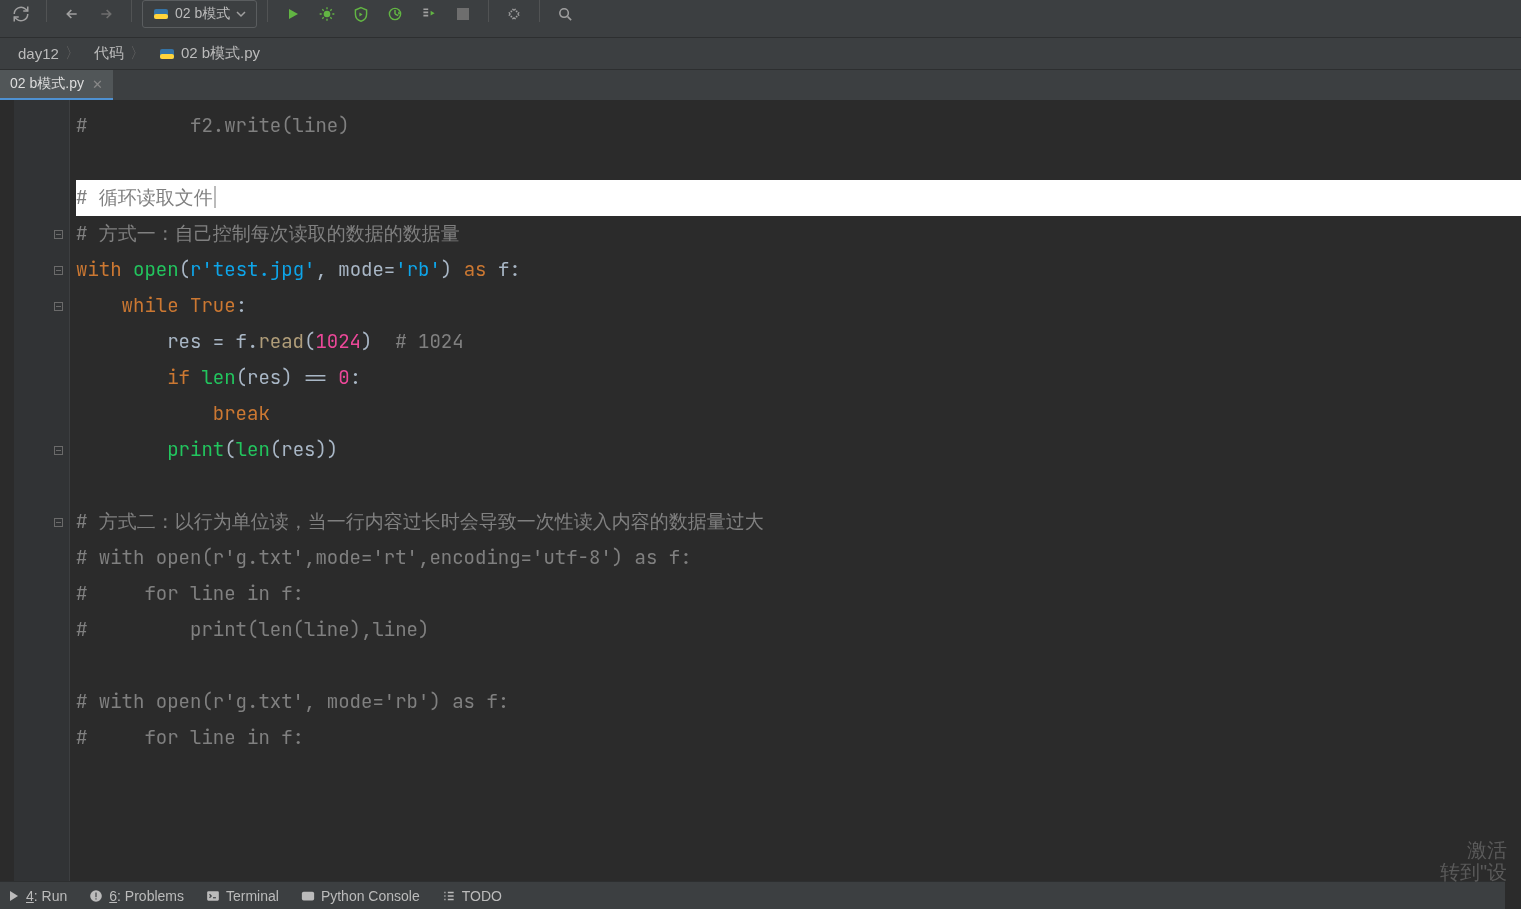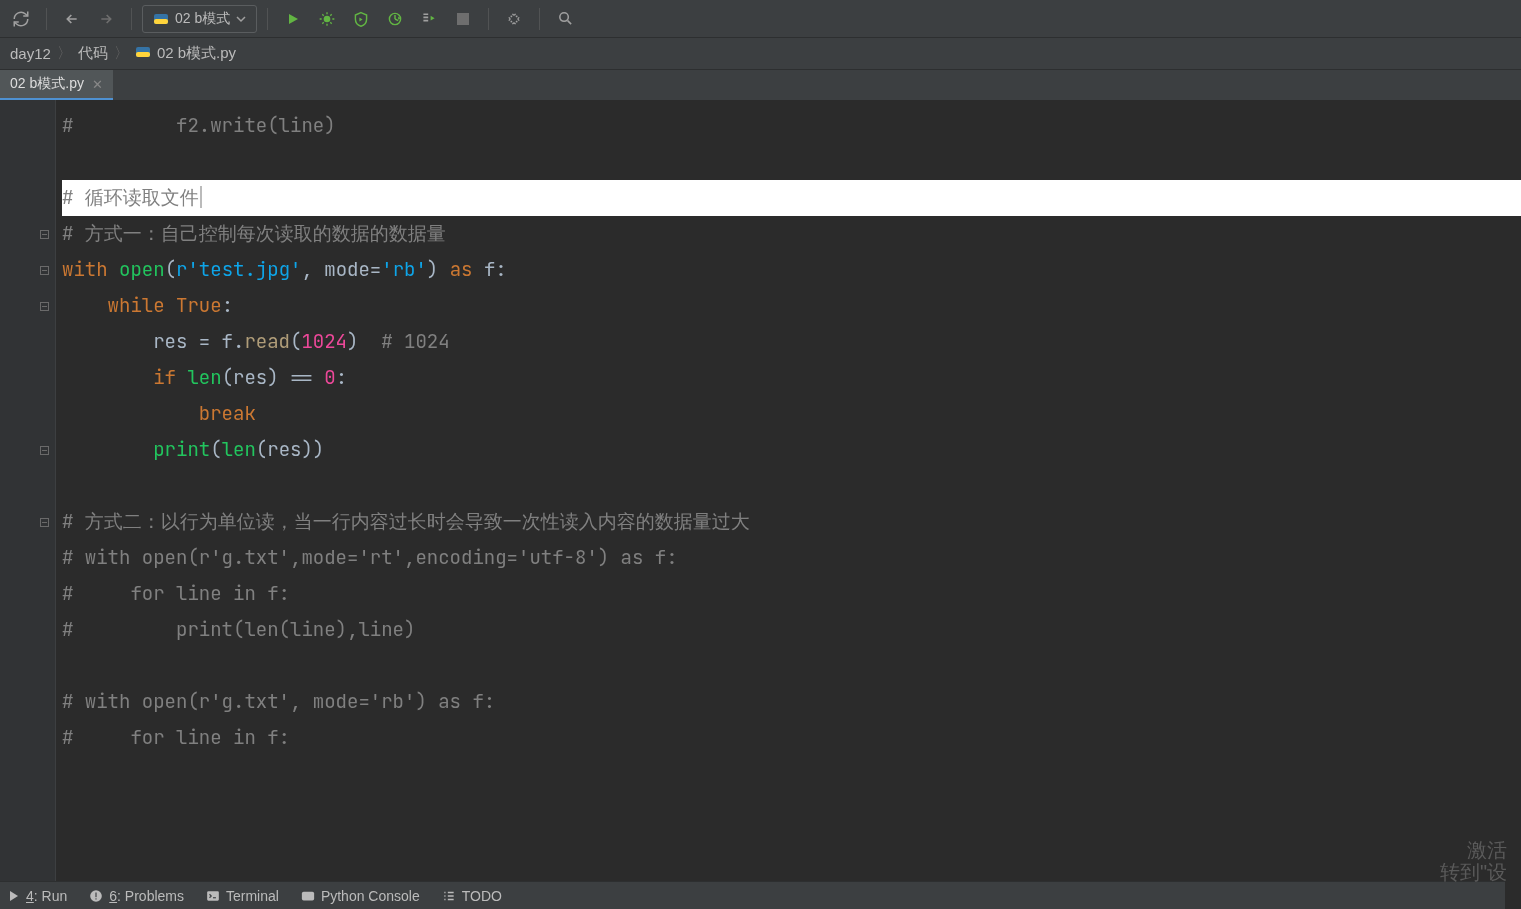--- a/index.html
+++ b/index.html
@@ -9,21 +9,21 @@
     font-family: "Segoe UI", "Microsoft YaHei", sans-serif;
     color: #bbb;
     overflow: hidden;
   }
   
   .toolbar {
     height: 38px;
     background: #3c3f41;
     border-bottom: 1px solid #2d2f30;
     display: flex;
-    align-items: center;
+    align-items: flex-start;
     padding: 0 6px;
     gap: 4px;
   }
   .tb-btn {
     width: 30px; height: 28px;
     display: flex; align-items: center; justify-content: center;
     color: #a0a0a0;
   }
   .sep { width: 1px; height: 22px; background: #515354; margin: 0 6px; }
   .run-cfg {
@@ -38,21 +38,21 @@
   
   .nav {
     height: 32px;
     background: #3c3f41;
     border-bottom: 1px solid #2d2f30;
     display: flex; align-items: center;
     padding: 0 10px;
     font-size: 15px; color: #bbb;
     gap: 6px;
   }
-  .nav .crumb { display: flex; gap: 6px; }
+  .nav .crumb { display: flex; align-items: center; gap: 6px; margin-left: 8px; }
   .nav .chev { color: #666; }
   .pyfile-icon {
     width: 16px; height: 16px;
     display: inline-flex; align-items: center; justify-content: center;
   }
   
   .tabs {
     height: 30px;
     background: #3c3f41;
     display: flex; align-items: flex-end;
@@ -65,20 +65,21 @@
     border-bottom: 2px solid #4e91d2;
   }
   .tab .close { color: #888; font-size: 13px; margin-left: 2px; }
   
   .editor {
     position: relative;
     height: calc(909px - 38px - 32px - 30px - 28px);
     background: #2b2b2b;
     display: flex;
     overflow: hidden;
+    padding-left: 14px;
   }
   .gutter {
     width: 56px;
     background: #313335;
     border-right: 1px solid #3d3f41;
     padding-top: 8px;
     font-family: "JetBrains Mono","Consolas",monospace;
     font-size: 16px;
   }
   .gutter .gl {

